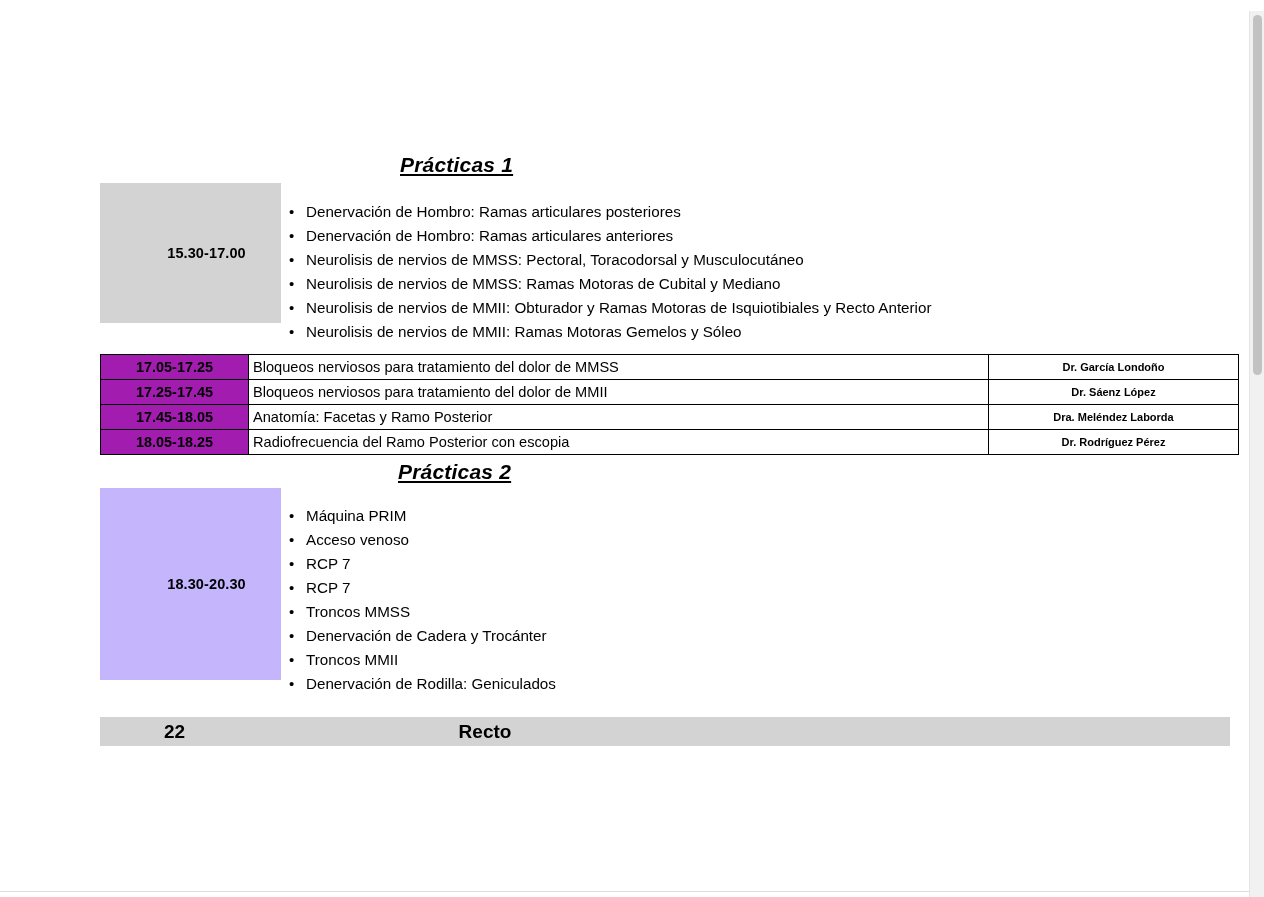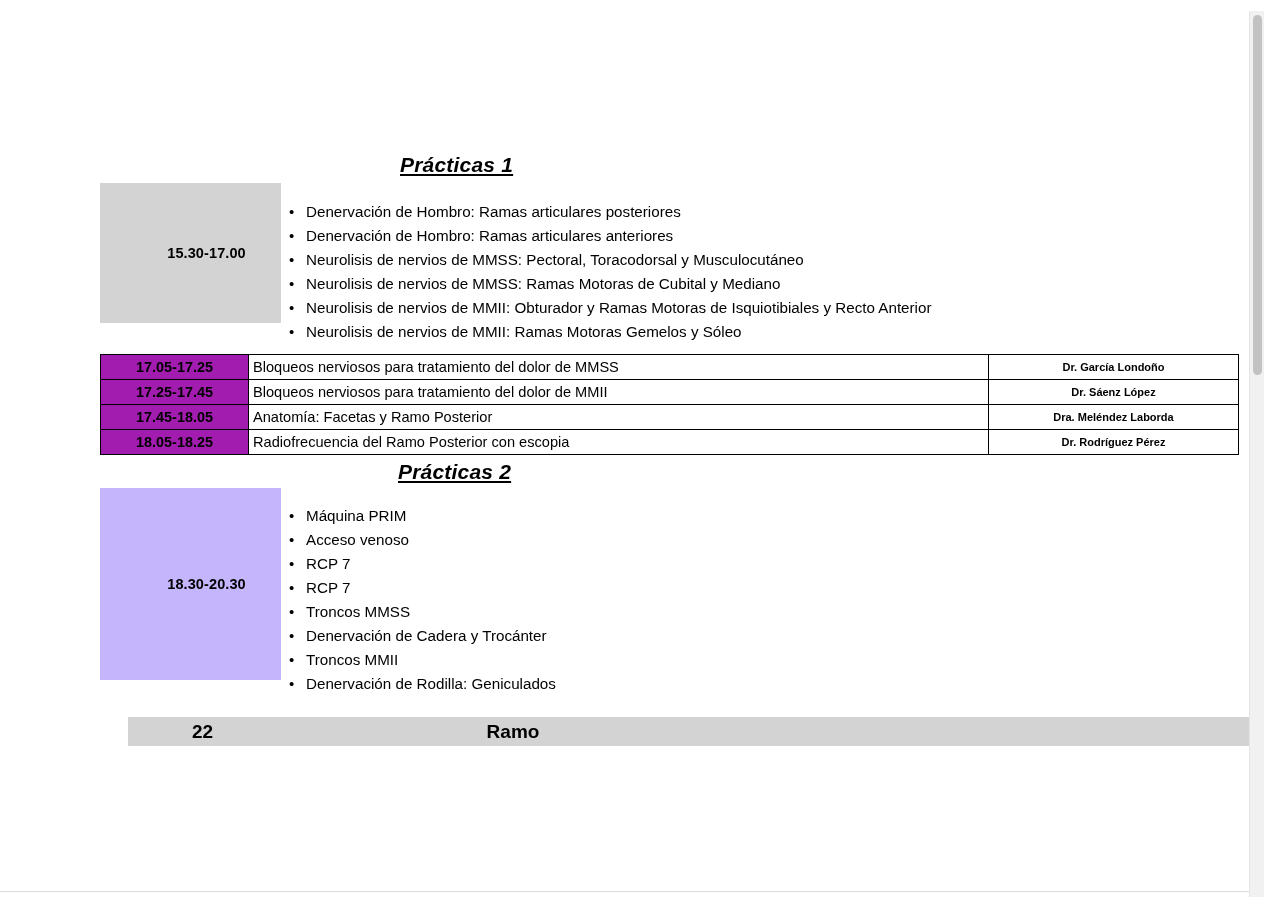--- a/index.html
+++ b/index.html
@@ -233,23 +233,23 @@
         <li>Acceso venoso</li>
         <li>RCP 7</li>
         <li>RCP 7</li>
         <li>Troncos MMSS</li>
         <li>Denervación de Cadera y Trocánter</li>
         <li>Troncos MMII</li>
         <li>Denervación de Rodilla: Geniculados</li>
       </ul>
     </div>
 
-    <div class="dinner" style="top:706px;margin-left:28px;">
+    <div class="dinner" style="top:706px;">
       <div class="d-time">22</div>
-      <div class="d-label">Ramo</div>
+      <div class="d-label">Recto</div>
     </div>
 
   </div>
 
   <div class="page-bottom-edge"></div>
 
   <div class="scroll-track">
     <div class="scroll-thumb"></div>
   </div>
 

